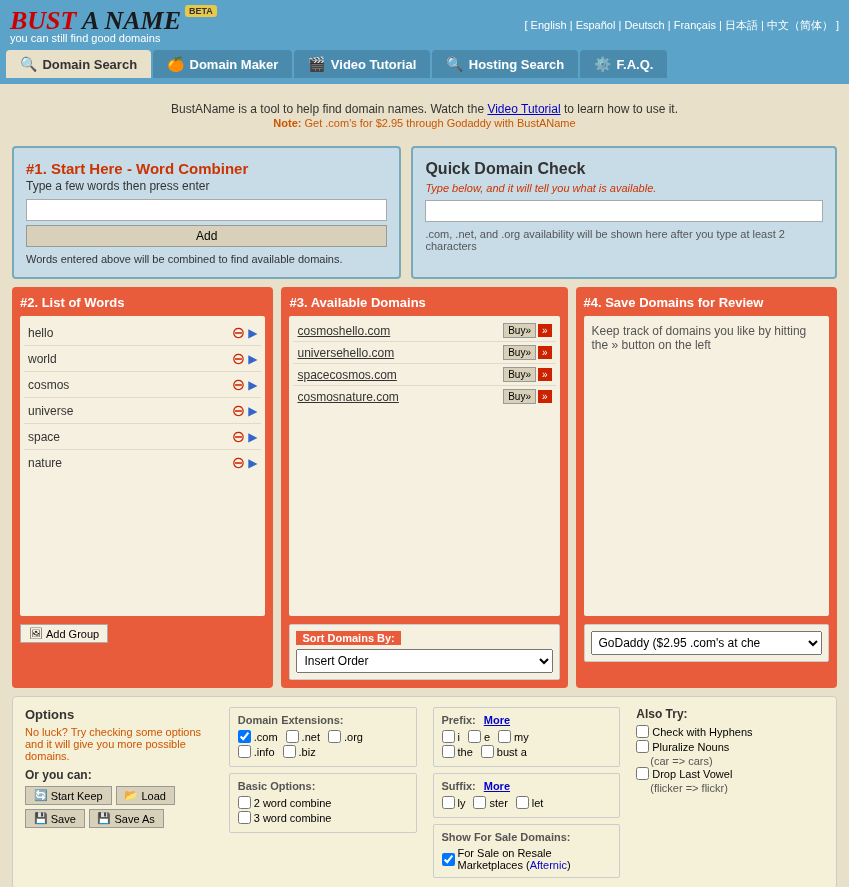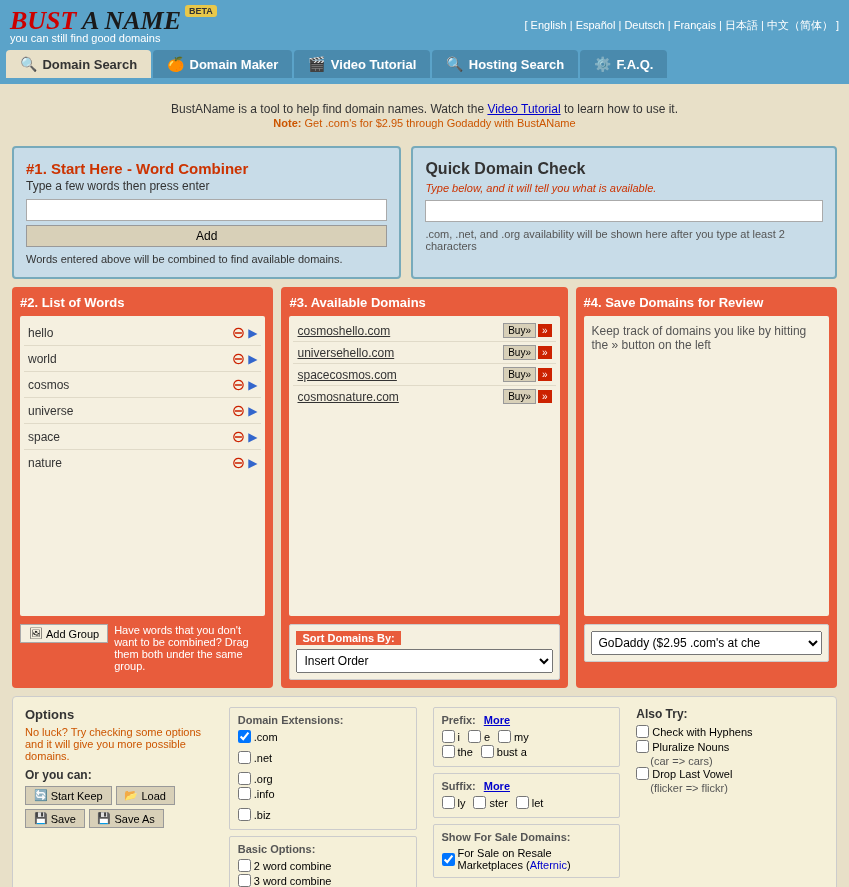--- a/index.html
+++ b/index.html
@@ -87,21 +87,21 @@
     .options-col { flex: 1; }
     .options-title { font-weight: bold; font-size: 13px; color: #333; margin-bottom: 4px; }
     .options-text { font-size: 11px; color: #cc5500; margin-bottom: 6px; }
     .options-or { font-size: 12px; color: #333; margin-bottom: 4px; font-weight: bold; }
     .options-btns { display: flex; gap: 4px; margin-bottom: 4px; }
     .options-btn { background: #d8d0b8; border: 1px solid #999; padding: 2px 8px; font-size: 11px; cursor: pointer; display: flex; align-items: center; gap: 3px; }
     .options-save-btns { display: flex; gap: 4px; }
 
     .ext-section { border: 1px solid #ccc; border-radius: 2px; padding: 6px 8px; }
     .ext-title { font-size: 11px; font-weight: bold; color: #555; margin-bottom: 4px; }
-    .ext-row { display: flex; gap: 8px; flex-wrap: wrap; margin-bottom: 2px; flex-direction: column; }
+    .ext-row { display: flex; gap: 8px; flex-wrap: wrap; margin-bottom: 2px; }
     .ext-item { display: flex; align-items: center; gap: 3px; font-size: 11px; }
 
     .basic-section { border: 1px solid #ccc; border-radius: 2px; padding: 6px 8px; margin-top: 6px; }
     .basic-title { font-size: 11px; font-weight: bold; color: #555; margin-bottom: 4px; }
     .basic-item { display: flex; align-items: center; gap: 3px; font-size: 11px; margin-bottom: 2px; }
 
     .prefix-section { border: 1px solid #ccc; border-radius: 2px; padding: 6px 8px; }
     .prefix-title { font-size: 11px; font-weight: bold; color: #555; margin-bottom: 4px; display: flex; gap: 8px; align-items: center; }
     .prefix-more { color: #0000cc; font-size: 11px; cursor: pointer; }
     .prefix-row { display: flex; gap: 8px; flex-wrap: wrap; margin-bottom: 2px; }
@@ -241,21 +241,20 @@
             <span class="word-minus">⊖</span>
             <span class="word-arrow" style="color:#3366cc;">▶</span>
           </span>
         </div>
       </div>
       <div class="add-group-area">
         <button class="add-group-btn">
           <span>🖼</span>
           <span>Add Group</span>
         </button>
-        <span class="add-group-hint">Have words that you don't want to be combined? Drag them both under the same group.</span>
       </div>
     </div>
 
     <div class="domains-section">
       <div class="section-title">#3. Available Domains</div>
       <div class="domains-list">
         <div class="domain-item">
           <span class="domain-name">cosmoshello.com</span>
           <span class="domain-actions">
             <button class="buy-btn">Buy»</button>

